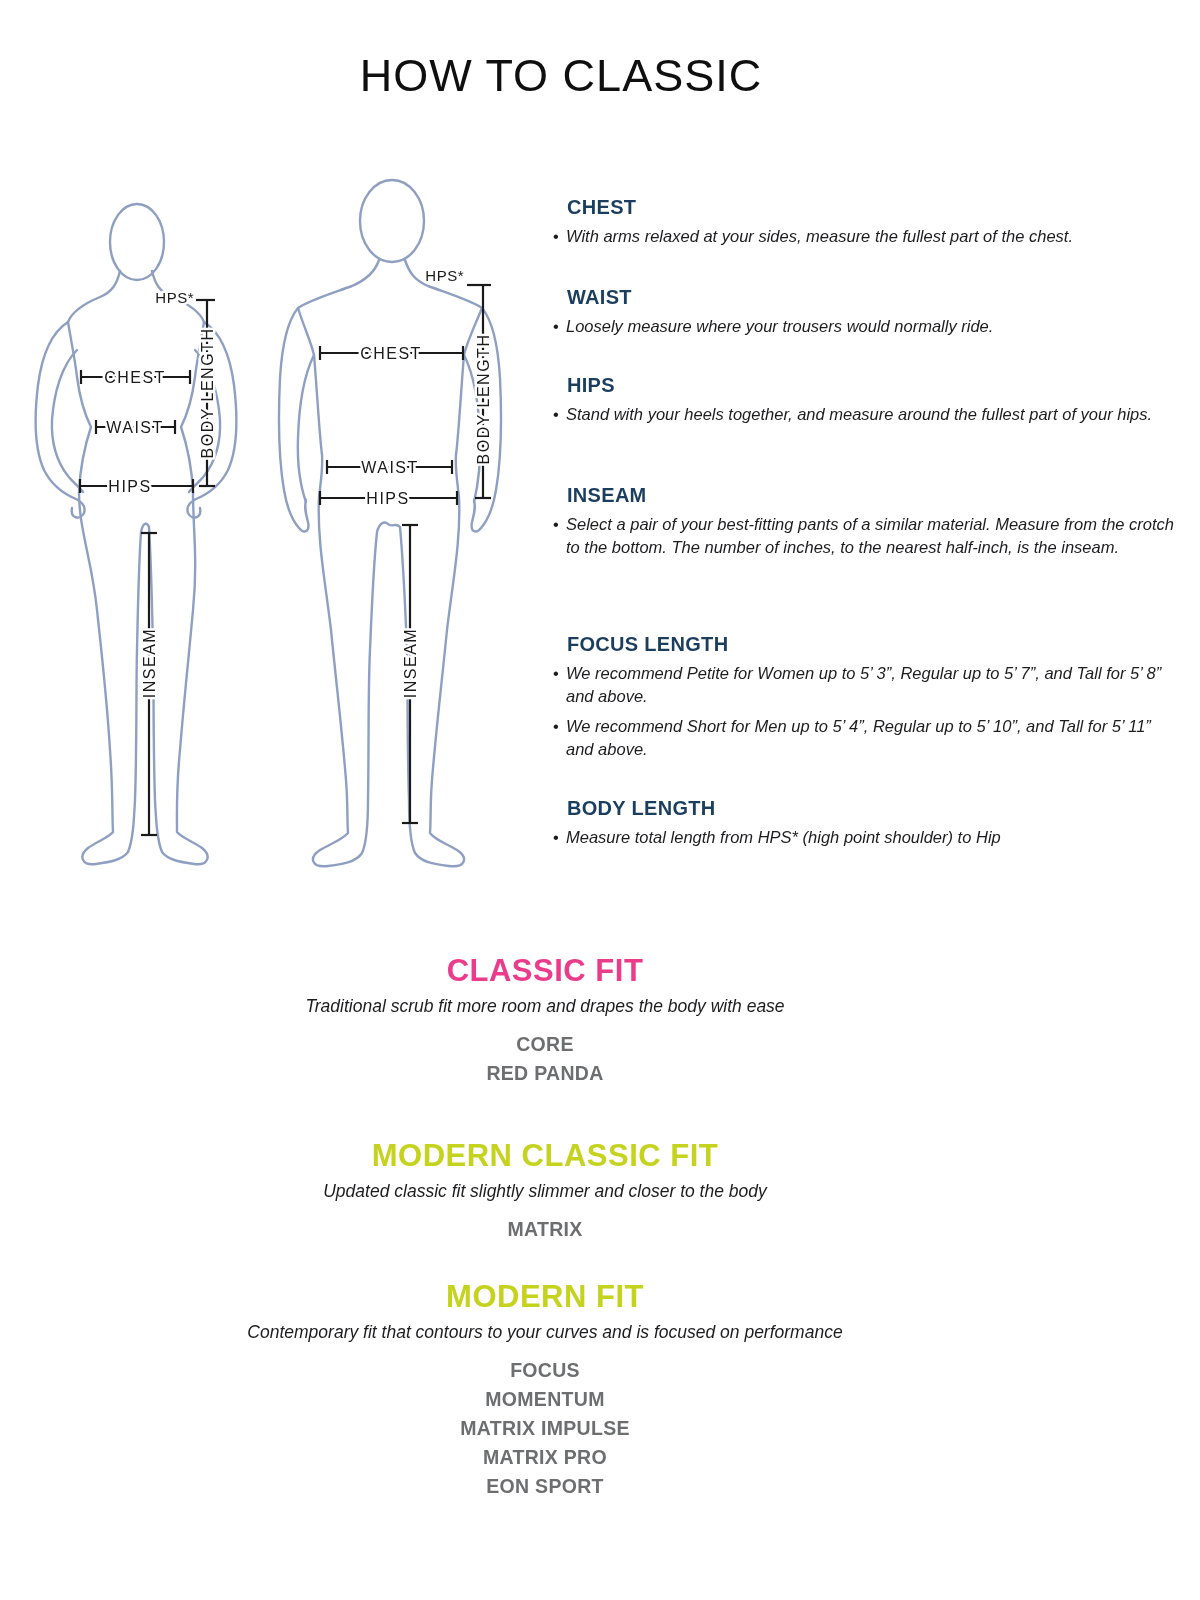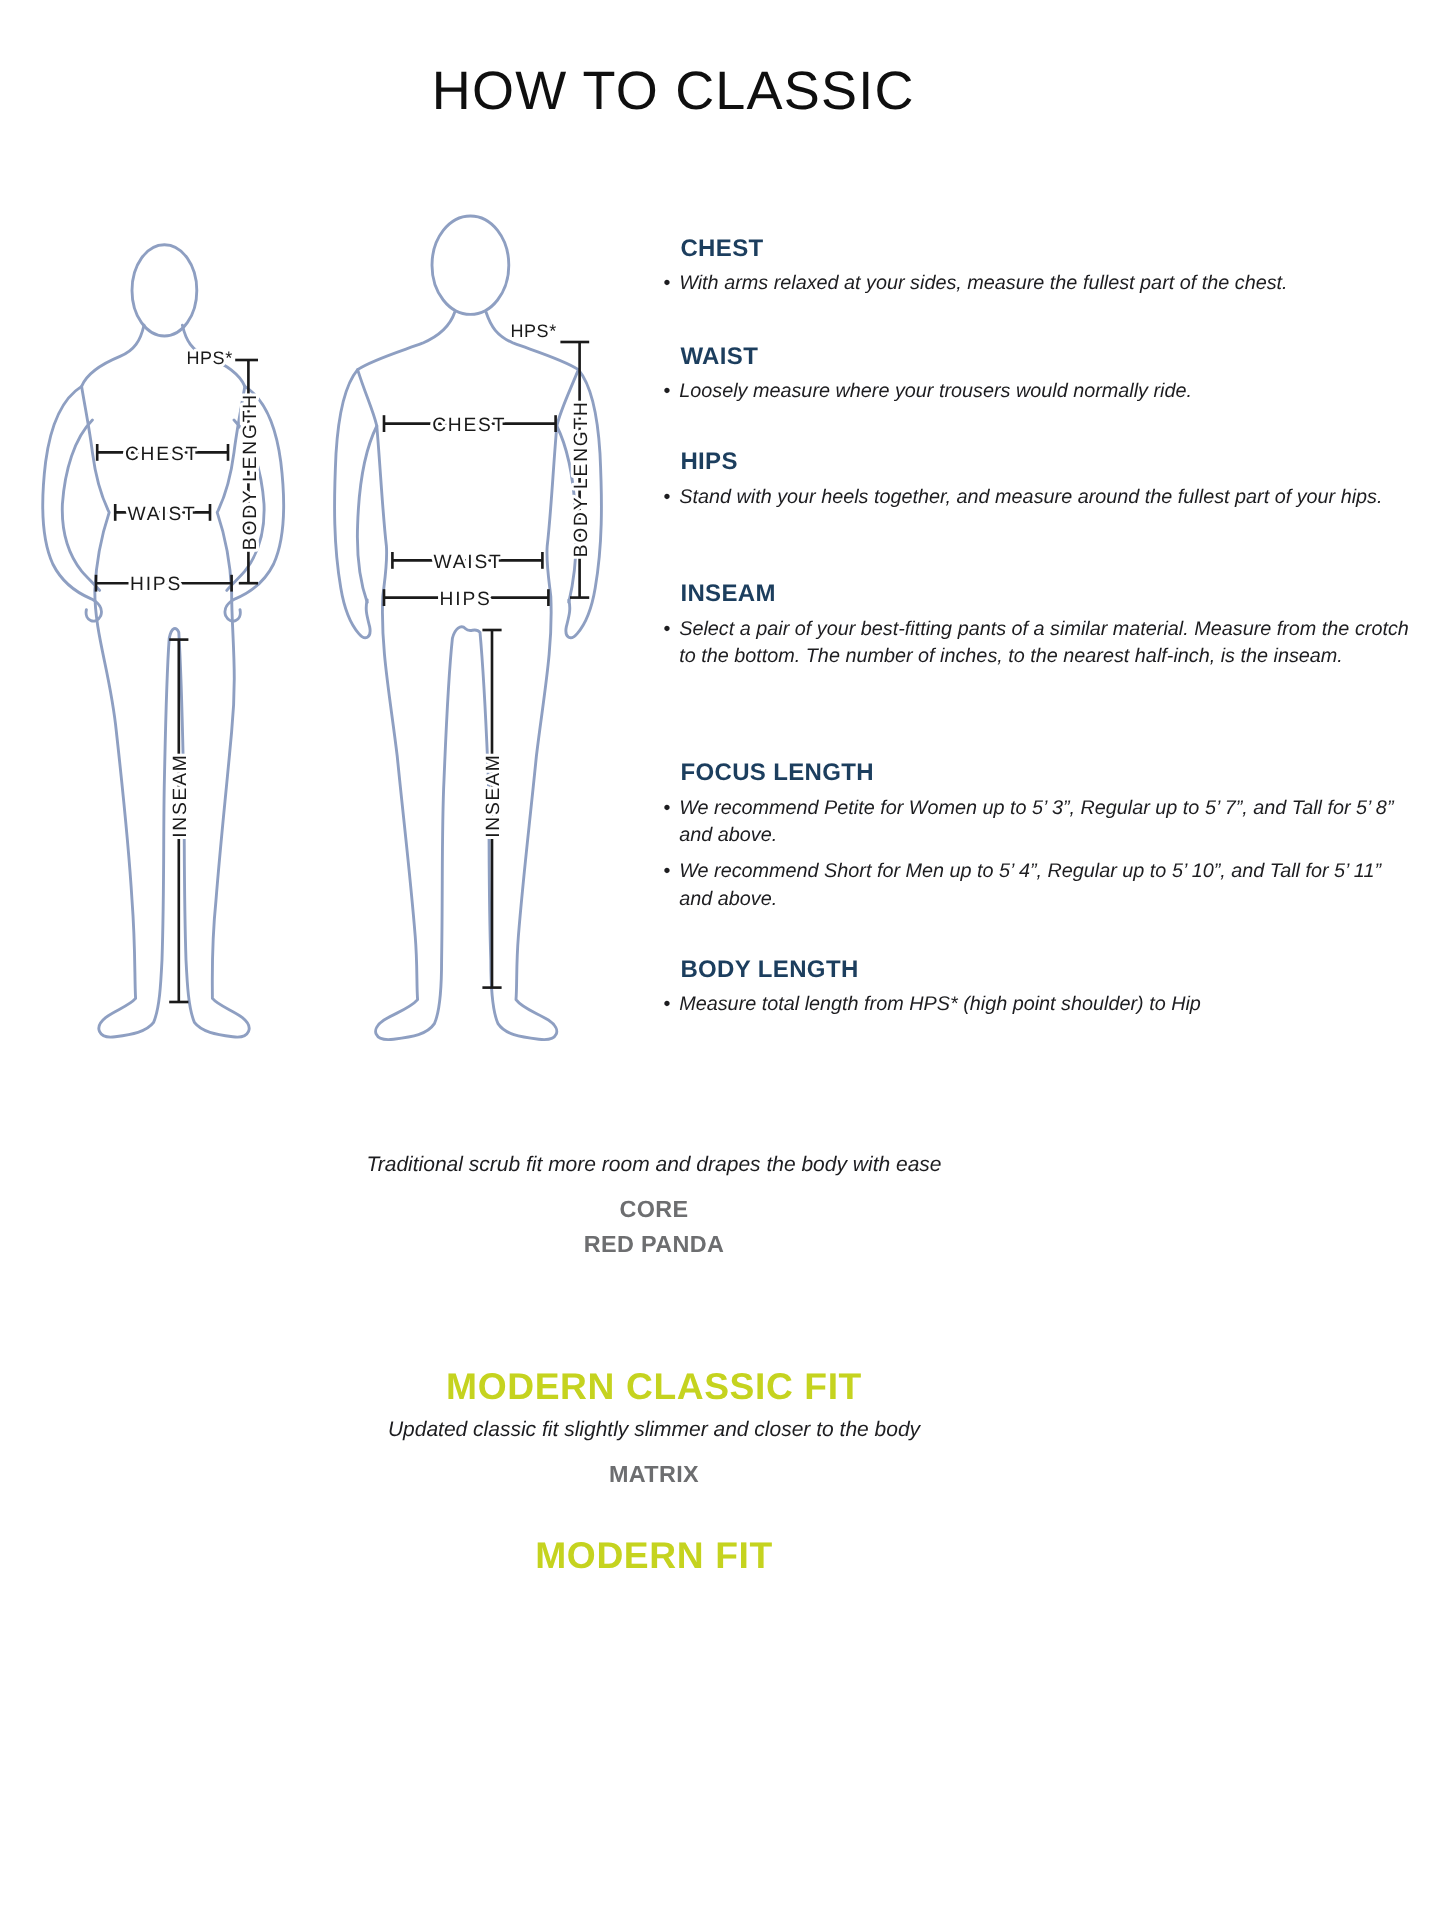--- a/index.html
+++ b/index.html
@@ -211,32 +211,41 @@
     <div class="bullet">We recommend Petite for Women up to 5’ 3”, Regular up to 5’ 7”, and Tall for 5’ 8” and above.</div>
     <div class="bullet">We recommend Short for Men up to 5’ 4”, Regular up to 5’ 10”, and Tall for 5’ 11” and above.</div>
   </section>
 
   <section class="measure-info" style="top:797px">
     <h3 class="info-heading">BODY LENGTH</h3>
     <div class="bullet">Measure total length from HPS* (high point shoulder) to Hip</div>
   </section>
 
   <section class="fit-block" style="top:953px">
+    <h2 class="fit-title fit-pink">CLASSIC FIT</h2>
     <p class="fit-desc">Traditional scrub fit more room and drapes the body with ease</p>
     <ul class="fit-products">
       <li>CORE</li>
       <li>RED PANDA</li>
     </ul>
   </section>
 
   <section class="fit-block" style="top:1138px">
     <h2 class="fit-title fit-green">MODERN CLASSIC FIT</h2>
     <p class="fit-desc">Updated classic fit slightly slimmer and closer to the body</p>
     <ul class="fit-products">
       <li>MATRIX</li>
     </ul>
   </section>
 
   <section class="fit-block" style="top:1279px">
     <h2 class="fit-title fit-green">MODERN FIT</h2>
+    <p class="fit-desc">Contemporary fit that contours to your curves and is focused on performance</p>
+    <ul class="fit-products">
+      <li>FOCUS</li>
+      <li>MOMENTUM</li>
+      <li>MATRIX IMPULSE</li>
+      <li>MATRIX PRO</li>
+      <li>EON SPORT</li>
+    </ul>
   </section>
 
 </div>
 
 </body></html>

